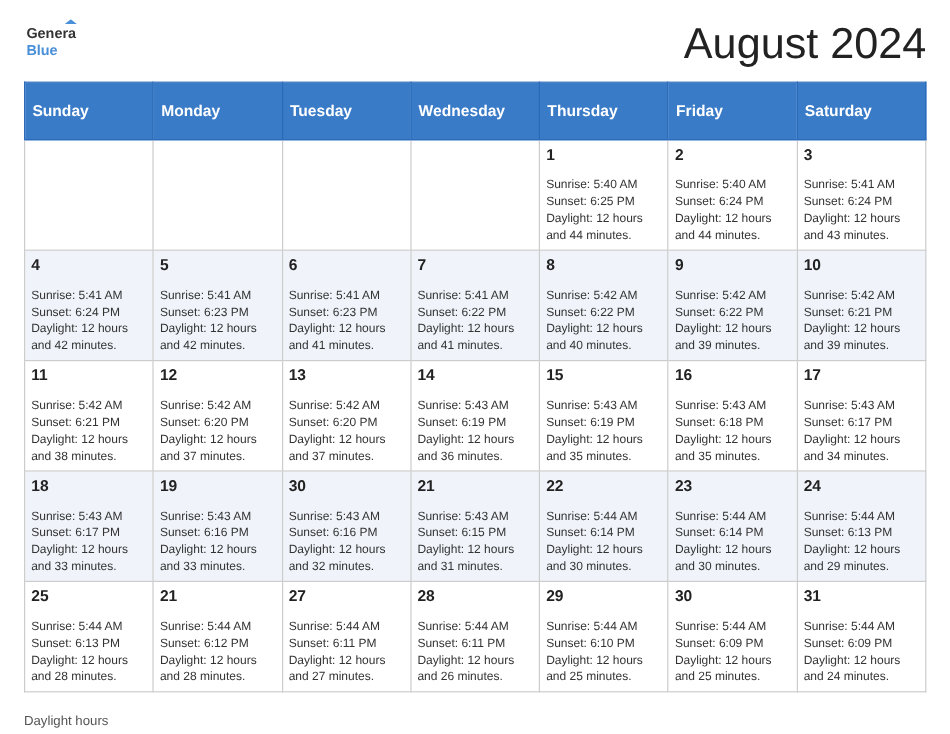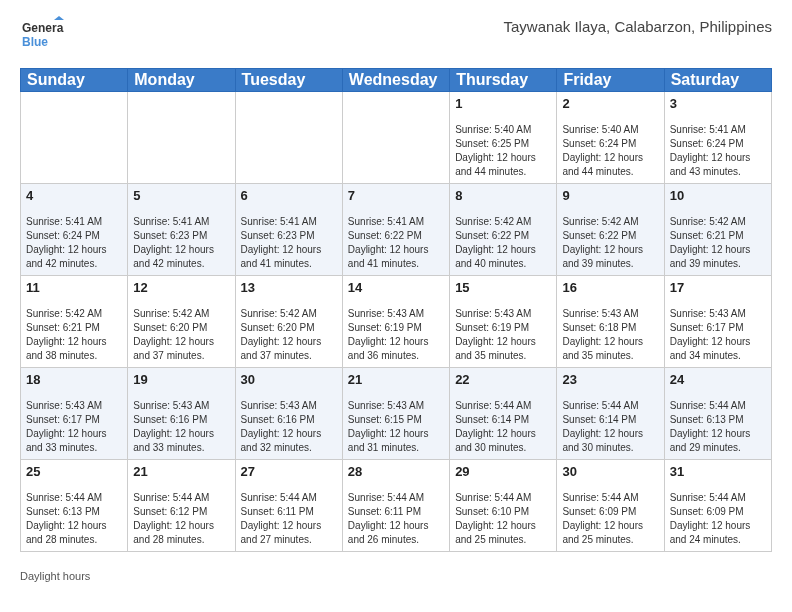--- a/index.html
+++ b/index.html
@@ -37,22 +37,22 @@
     }
     .calendar-table {
       width: 100%;
       border-collapse: collapse;
       font-size: 11px;
     }
     .calendar-table th {
       background-color: #3a7bc8;
       color: #fff;
       text-align: left;
-      padding: 2px 6px;
-      font-size: 16px;
+      padding: 16px 6px;
+      font-size: 13px;
       font-weight: bold;
       border: 1px solid #2a6ab8;
     }
     .calendar-table td {
       border: 1px solid #ccc;
       vertical-align: top;
       padding: 4px 5px;
       width: calc(100% / 7);
       height: 78px;
     }
@@ -89,21 +89,21 @@
 <div class="header-section">
   <div class="logo">
     <svg width="44" height="44" viewBox="0 0 44 44">
       <rect x="0" y="0" width="44" height="44" fill="white"></rect>
       <text x="2" y="16" font-family="Arial" font-size="12" font-weight="bold" fill="#333">General</text>
       <text x="2" y="30" font-family="Arial" font-size="12" font-weight="bold" fill="#4a90d9">Blue</text>
       <polygon points="34,4 44,4 39,0" fill="#4a90d9"></polygon>
     </svg>
   </div>
   <div class="title-section">
-    <div class="subtitle">Taywanak Ilaya, Calabarzon, Philippines</div>
+    <div class="main-title">August 2024</div>
   </div>
 </div>
 
 <table class="calendar-table">
   <thead>
     <tr>
     <th>Sunday</th>
         <th>Monday</th>
         <th>Tuesday</th>
         <th>Wednesday</th>

